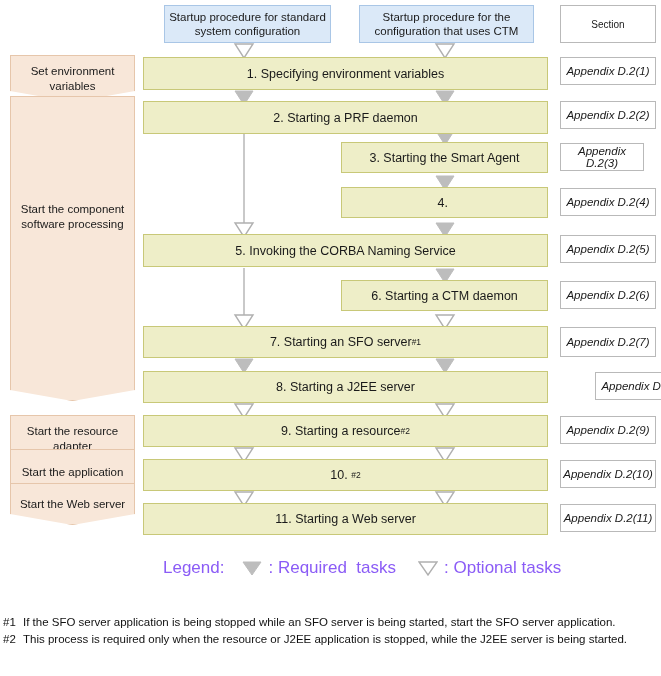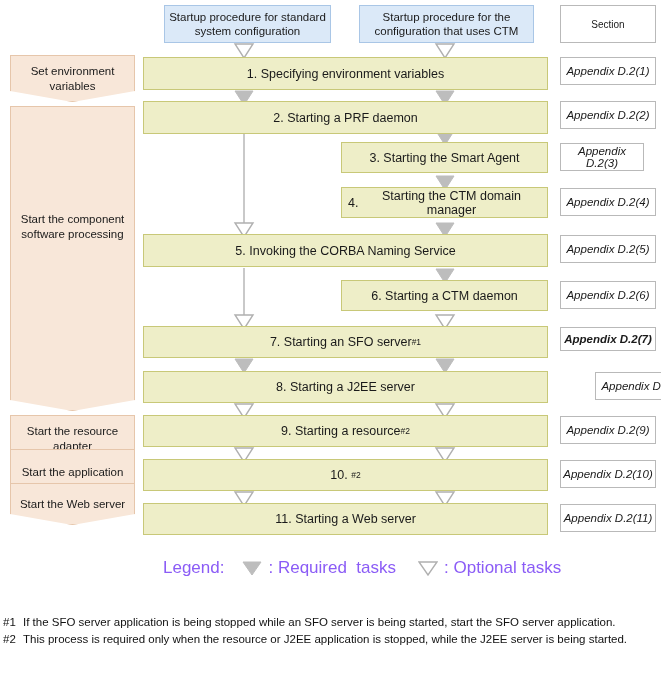--- a/index.html
+++ b/index.html
@@ -75,21 +75,21 @@
 </div>
 
 <div class="abs hdr-plain" style="left:560px;top:5px;width:96px;height:38px;">
   <span>Section</span>
 </div>
 
 <div class="abs phase" style="left:10px;top:55px;width:125px;height:47px;">
   <span>Set environment variables</span>
 </div>
 
-<div class="abs phase tall" style="left:10px;top:106px;width:125px;height:305px;">
+<div class="abs phase tall" style="left:10px;top:96px;width:125px;height:305px;">
   <span style="display:block;width:100%;margin-top:97px;">Start the component software processing</span>
 </div>
 
 <div class="abs phase" style="left:10px;top:415px;width:125px;height:47px;">
   <span>Start the resource adapter</span>
 </div>
 
 <div class="abs phase" style="left:10px;top:449px;width:125px;height:47px;">
   <span>Start the application</span>
 </div>
@@ -201,21 +201,21 @@
 <div class="abs proc" style="left:143px;top:57px;width:405px;height:33px;">
   <span>1.</span>&nbsp;<span>Specifying environment variables</span><sup></sup>
 </div>
 <div class="abs proc" style="left:143px;top:101px;width:405px;height:33px;">
   <span>2.</span>&nbsp;<span>Starting a PRF daemon</span><sup></sup>
 </div>
 <div class="abs proc" style="left:341px;top:142px;width:207px;height:31px;">
   <span>3.</span>&nbsp;<span>Starting the Smart Agent</span><sup></sup>
 </div>
 <div class="abs proc" style="left:341px;top:187px;width:207px;height:31px;">
-  <span>4.</span>&nbsp;<span>Starting the CTM domain manager</span><sup></sup>
+  <span>4.</span>&nbsp;<sup></sup>
 </div>
 <div class="abs proc" style="left:143px;top:234px;width:405px;height:33px;">
   <span>5.</span>&nbsp;<span>Invoking the CORBA Naming Service</span><sup></sup>
 </div>
 <div class="abs proc" style="left:341px;top:280px;width:207px;height:31px;">
   <span>6.</span>&nbsp;<span>Starting a CTM daemon</span><sup></sup>
 </div>
 <div class="abs proc" style="left:143px;top:326px;width:405px;height:32px;">
   <span>7.</span>&nbsp;<span>Starting an SFO server</span><sup>#1</sup>
 </div>
@@ -243,21 +243,21 @@
   </div>
 <div class="abs sect" style="left:560px;top:188px;width:96px;height:28px;">
   <span>Appendix D.2(4)</span>
   </div>
 <div class="abs sect" style="left:560px;top:235px;width:96px;height:28px;">
   <span>Appendix D.2(5)</span>
   </div>
 <div class="abs sect" style="left:560px;top:281px;width:96px;height:28px;">
   <span>Appendix D.2(6)</span>
   </div>
-<div class="abs sect" style="left:560px;top:327px;width:96px;height:24px;font-weight:bold;">
+<div class="abs sect" style="left:560px;top:327px;width:96px;height:30px;">
   <span>Appendix D.2(7)</span>
   </div>
 <div class="abs sect" style="left:560px;top:372px;width:96px;height:28px;margin-left:35px;">
   <span>Appendix D.2(8)</span>
   </div>
 <div class="abs sect" style="left:560px;top:416px;width:96px;height:28px;">
   <span>Appendix D.2(9)</span>
   </div>
 <div class="abs sect" style="left:560px;top:460px;width:96px;height:28px;">
   <span>Appendix D.2(10)</span>

